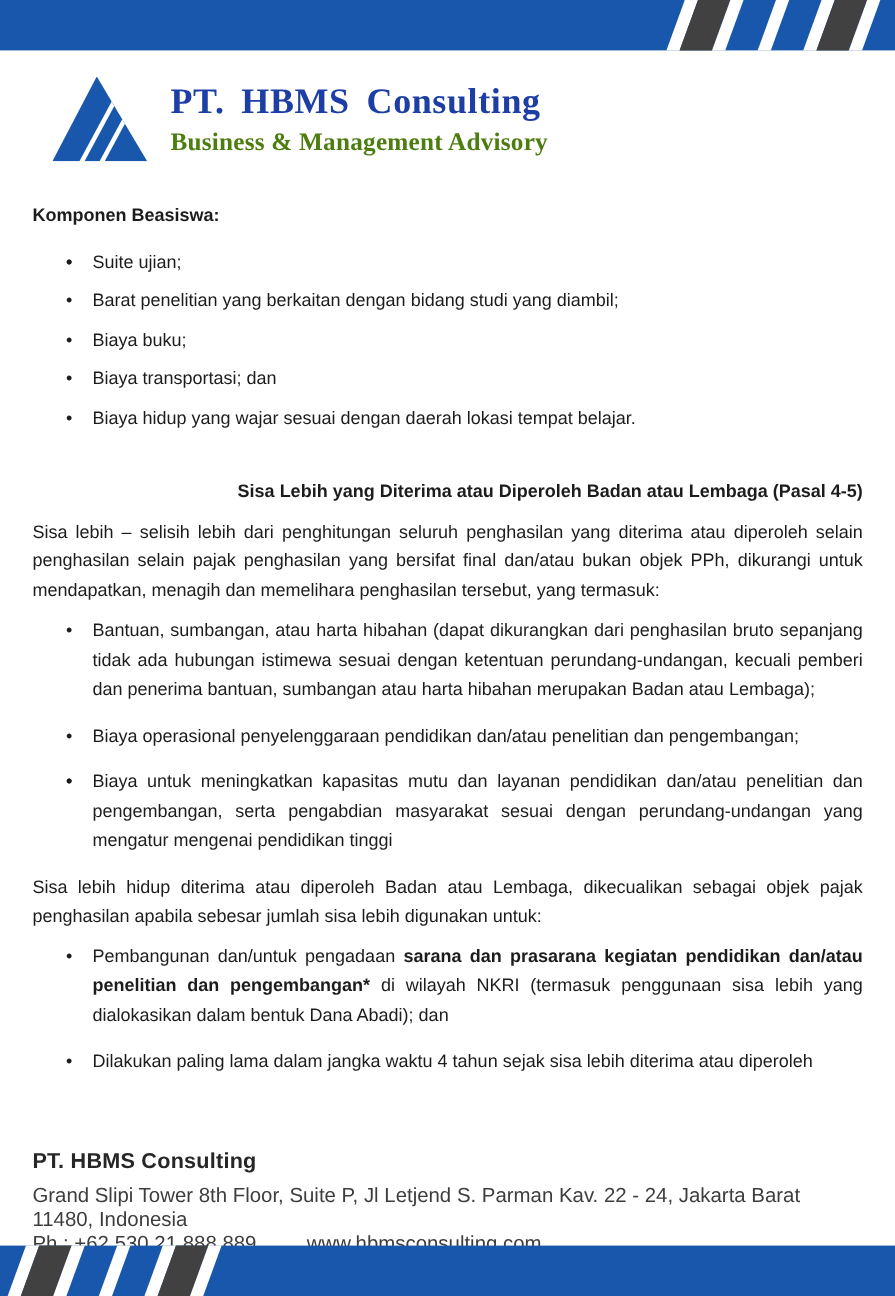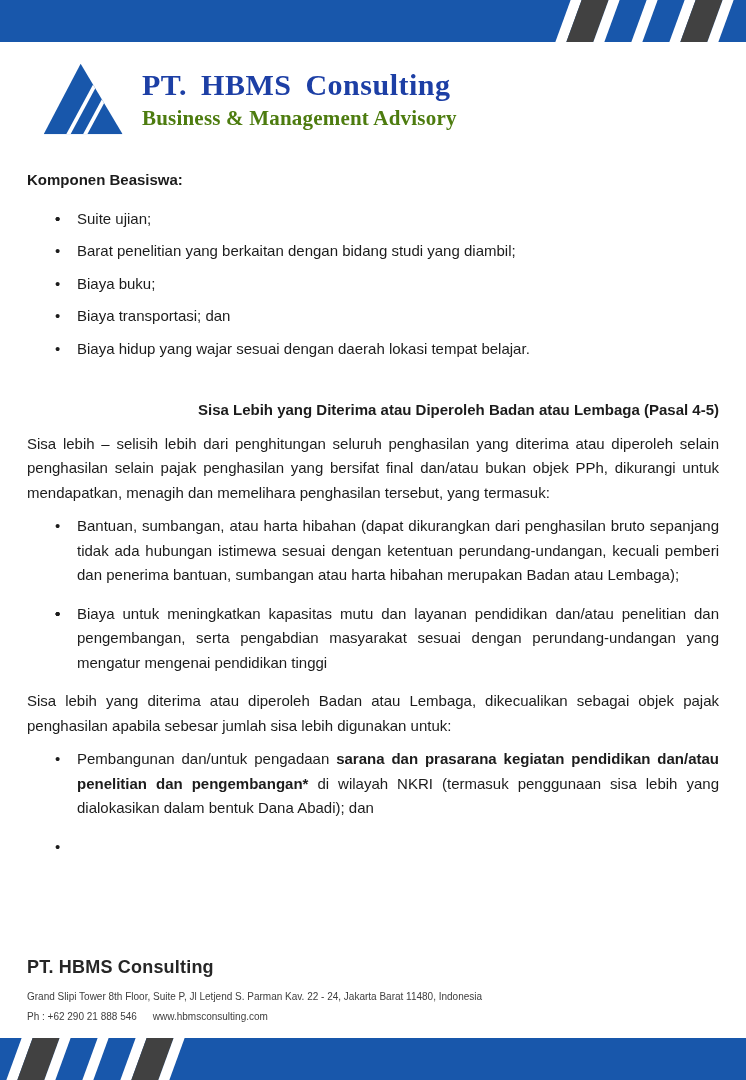--- a/index.html
+++ b/index.html
@@ -47,22 +47,22 @@
   }
   ul.blist.spaced li{margin-bottom:14px;}
   ul.blist li .dot{
     position:absolute;left:28px;top:0;font-size:15px;
   }
   .gap-lg{height:29px;}
   .bold{font-weight:bold;}
   
   .footer{position:absolute;left:27px;right:27px;top:957px;}
   .footer .f-company{font-weight:bold;font-size:18px;color:#262626;letter-spacing:.2px;margin-bottom:9px;}
-  .footer .f-line{font-size:10px;color:var(--muted);line-height:20px;}
-  .footer .f-website{margin-left:16px;}
+  .footer .f-line{font-size:17px;color:var(--muted);line-height:20px;}
+  .footer .f-website{margin-left:42px;}
 </style>
 </head>
 <body>
 
 <div class="bar top">
   <div class="stripe white" style="left:563px"></div>
   <div class="stripe dark" style="left:574px"></div>
   <div class="stripe white" style="left:601px"></div>
   <div class="stripe white" style="left:639px"></div>
   <div class="stripe white" style="left:677px"></div>
@@ -103,39 +103,39 @@
   </ul>
 
   <div class="gap-lg"></div>
 
   <div class="h h2">Sisa Lebih yang Diterima atau Diperoleh Badan atau Lembaga (Pasal 4-5)</div>
 
   <p class="para">Sisa lebih – selisih lebih dari penghitungan seluruh penghasilan yang diterima atau diperoleh selain penghasilan selain pajak penghasilan yang bersifat final dan/atau bukan objek PPh, dikurangi untuk mendapatkan, menagih dan memelihara penghasilan tersebut, yang termasuk:</p>
 
   <ul class="blist spaced">
     <li><span class="dot">•</span><span>Bantuan, sumbangan, atau harta hibahan (dapat dikurangkan dari penghasilan bruto sepanjang tidak ada hubungan istimewa sesuai dengan ketentuan perundang-undangan, kecuali pemberi dan penerima bantuan, sumbangan atau harta hibahan merupakan Badan atau Lembaga);</span></li>
-    <li><span class="dot">•</span></li>
+    <li><span class="dot">•</span><span>Biaya operasional penyelenggaraan pendidikan dan/atau penelitian dan pengembangan;</span></li>
     <li><span class="dot">•</span></li>
     <li><span class="dot">•</span><span>Biaya untuk meningkatkan kapasitas mutu dan layanan pendidikan dan/atau penelitian dan pengembangan, serta pengabdian masyarakat sesuai dengan perundang-undangan yang mengatur mengenai pendidikan tinggi</span></li>
   </ul>
 
-  <p class="para">Sisa lebih yang diterima atau diperoleh Badan atau Lembaga, dikecualikan sebagai objek pajak penghasilan apabila sebesar jumlah sisa lebih digunakan untuk:</p>
+  <p class="para">Sisa lebih hidup diterima atau diperoleh Badan atau Lembaga, dikecualikan sebagai objek pajak penghasilan apabila sebesar jumlah sisa lebih digunakan untuk:</p>
 
   <ul class="blist spaced">
     <li><span class="dot">•</span><span>Pembangunan dan/untuk pengadaan </span><span class="bold">sarana dan prasarana kegiatan pendidikan dan/atau penelitian dan pengembangan*</span><span> di wilayah NKRI (termasuk penggunaan sisa lebih yang dialokasikan dalam bentuk Dana Abadi); dan</span></li>
-    <li><span class="dot">•</span></li>
+    <li><span class="dot">•</span><span>Dilakukan paling lama dalam jangka waktu 4 tahun sejak sisa lebih diterima atau diperoleh</span></li>
   </ul>
 
 </div>
 
 <div class="footer">
   <div class="f-company">PT. HBMS Consulting</div>
   <div class="f-line">Grand Slipi Tower 8th Floor, Suite P,  Jl Letjend S. Parman Kav. 22 - 24, Jakarta Barat 11480, Indonesia</div>
   <div class="f-line">
-    <span>Ph : +62 290 21 888 546</span><span class="f-website">www.hbmsconsulting.com</span>
+    <span>Ph : +62 530 21 888 889</span><span class="f-website">www.hbmsconsulting.com</span>
   </div>
 </div>
 
 <div class="bar bottom">
   <div class="stripe white" style="left:14px"></div>
   <div class="stripe dark" style="left:25px"></div>
   <div class="stripe white" style="left:52px"></div>
   <div class="stripe white" style="left:90px"></div>
   <div class="stripe white" style="left:128px"></div>
   <div class="stripe dark" style="left:139px"></div>

